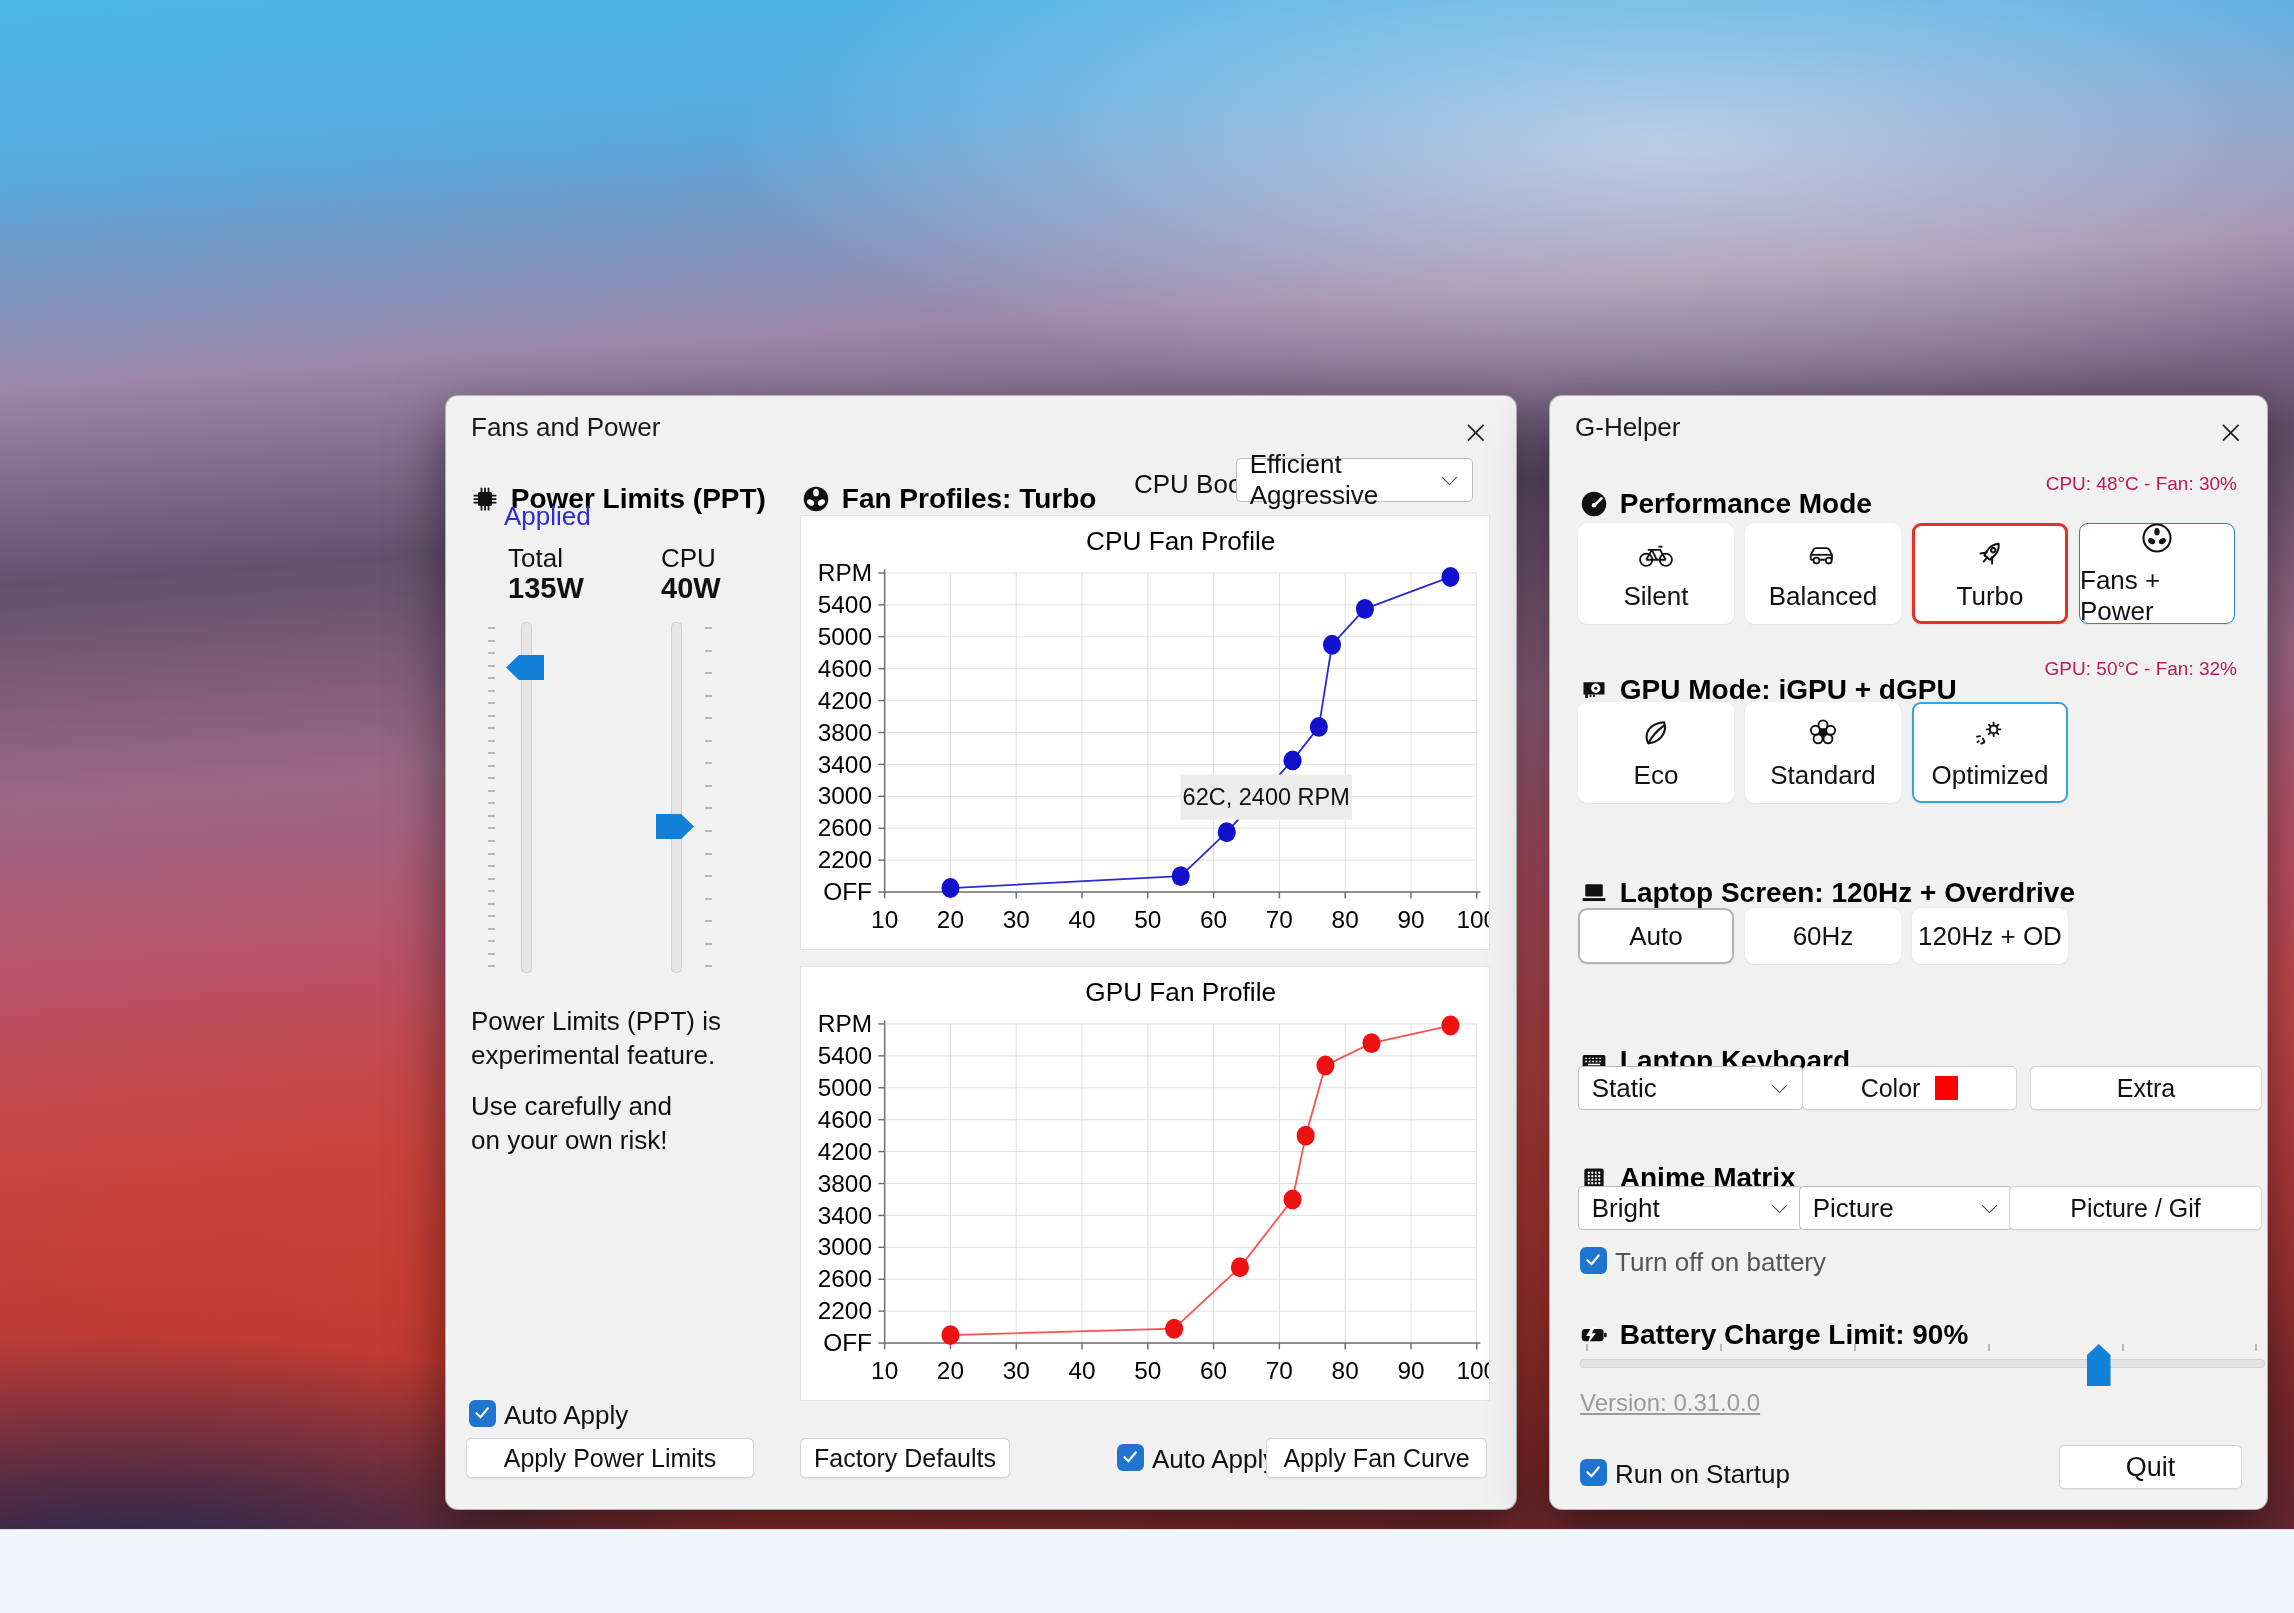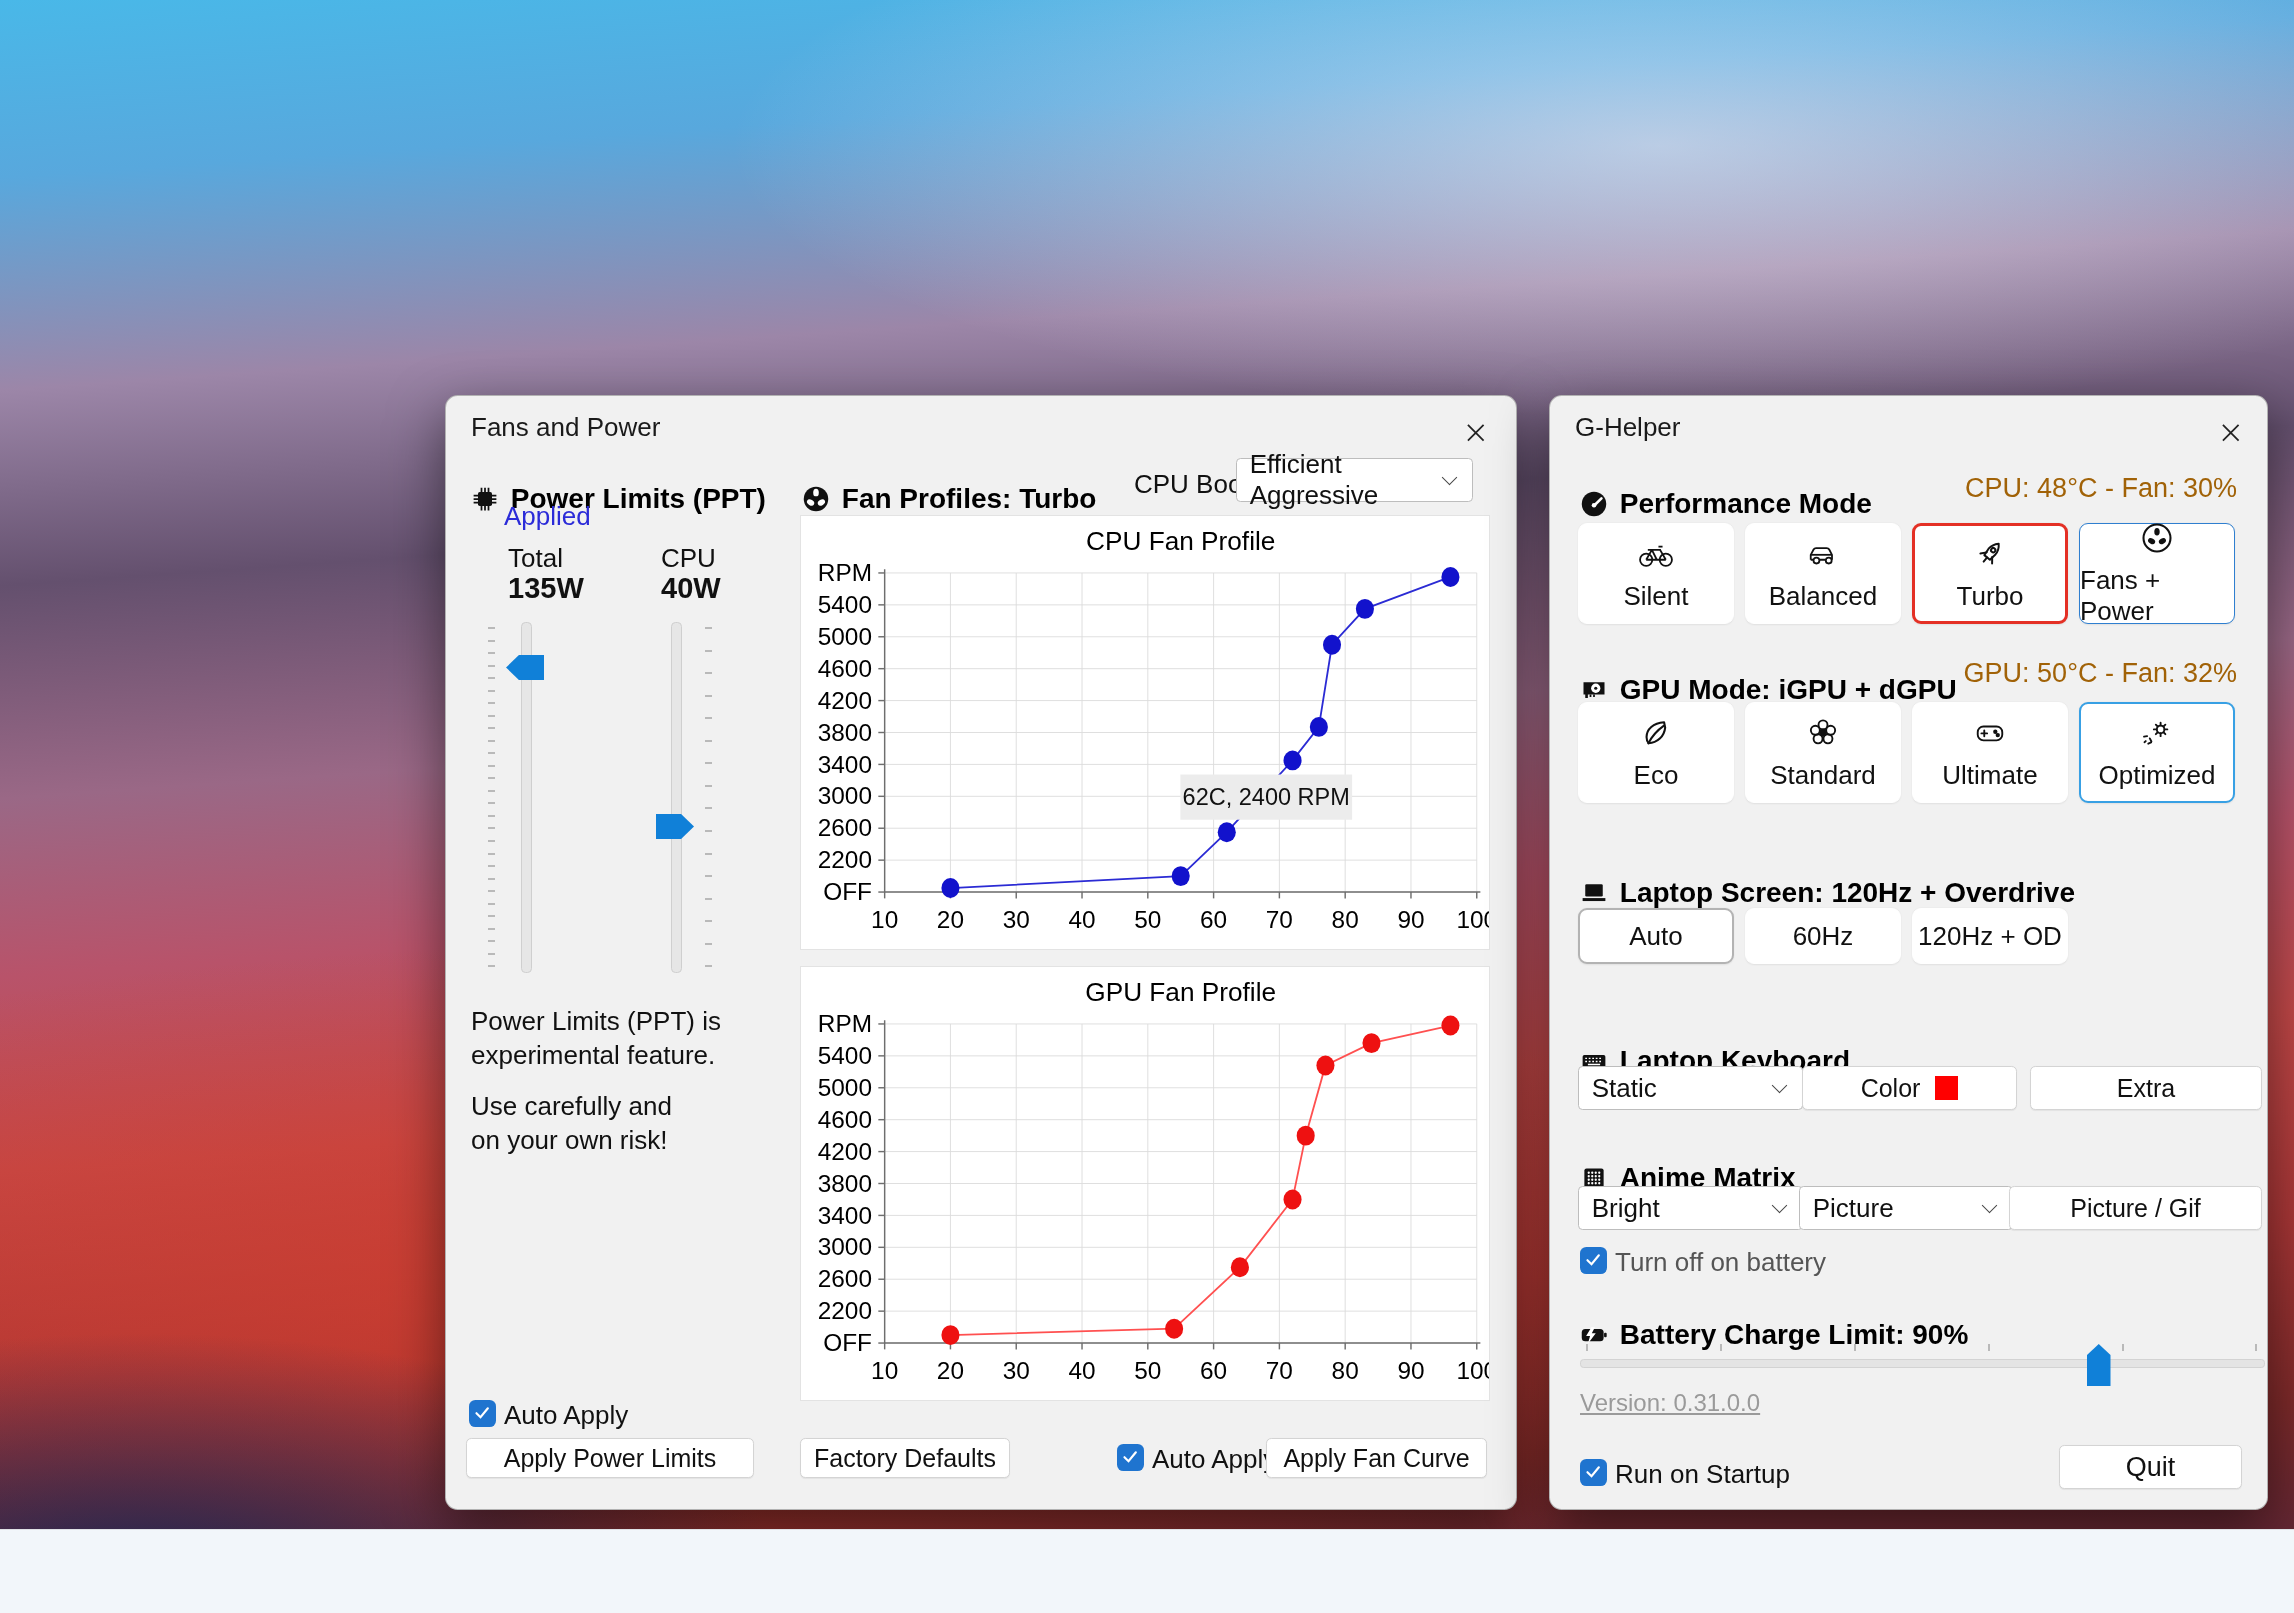--- a/index.html
+++ b/index.html
@@ -12,21 +12,21 @@
       linear-gradient(176deg,#49b8e8 0%,#58a8dd 10%,#9c86a8 22%,#64506e 33%,#9a6886 45%,#b8536a 55%,#c24848 66%,#a83636 78%,#7e2a2a 88%,#53253a 100%); padding-left: 11px;}
   .win{position:absolute;background:#f1f1f1;border-radius:12.7px;border:0.9px solid rgba(60,60,60,.35);
     box-shadow:0 20px 54px rgba(0,0,0,.5);}
   .win-title{position:absolute;left:25px;top:16.3px;font-size:26px;color:#1a1a1a;}
   .close-btn{position:absolute;width:40px;height:40px;display:flex;align-items:center;justify-content:center;cursor:pointer;}
   .close-btn svg{width:23.5px;height:23.5px;}
   .hline{position:absolute;display:flex;align-items:center;gap:11.8px;margin-top:18px;}
   .hicon{width:28px;height:28px;flex:0 0 auto;}
   .hicon svg{width:100%;height:100%;display:block;}
   .h-bold{font-size:28px;font-weight:bold;color:#000;white-space:nowrap;}
-  .status-txt{position:absolute;font-size:27px;color:#a16207;text-align:right;white-space:nowrap;}
+  .status-txt{position:absolute;font-size:19px;color:#be185d;text-align:right;white-space:nowrap;}
   .blue-link{color:#2b2bd8;font-size:26px;}
   .small-lab{font-size:26px;color:#111;}
   .big-val{font-size:29px;font-weight:bold;}
   .warn{position:absolute;font-size:26px;line-height:34px;color:#111;}
   .btn{position:absolute;background:#fff;border:0.9px solid #d4d4d4;border-radius:5.4px;
     display:flex;align-items:center;justify-content:center;font-size:25px;color:#111;
     box-shadow:0 0.9px 0.9px rgba(0,0,0,.06);cursor:pointer;white-space:nowrap;}
   .chk{position:absolute;width:27px;height:27px;background:#1f74cf;border-radius:6.3px;
     display:flex;align-items:center;justify-content:center;cursor:pointer;}
   .chk svg{width:16.3px;height:16.3px;}
@@ -439,29 +439,20 @@
           <span class="micon"><svg viewBox="0 0 40 40" fill="none" stroke="#111" stroke-width="2.1">
               <circle cx="20" cy="11" r="5"></circle>
               <circle cx="11.5" cy="17" r="5"></circle>
               <circle cx="28.5" cy="17" r="5"></circle>
               <circle cx="14.5" cy="26.5" r="5"></circle>
               <circle cx="25.5" cy="26.5" r="5"></circle>
               <circle cx="20" cy="19.5" r="3.4" fill="#111"></circle>
             </svg></span>
           <span>Standard</span>
         </div>
-        <div class="mode-btn" style="height: 101px;">
-          <span class="micon"><svg viewBox="0 0 44 34" fill="none" stroke="#111" stroke-width="2.3">
-              <rect x="7" y="9" width="30" height="17" rx="7"></rect>
-              <path d="M15 14v7M11.5 17.5h7" stroke-linecap="round"></path>
-              <circle cx="28.5" cy="15.5" r="1.5" fill="#111"></circle>
-              <circle cx="31.5" cy="19.5" r="1.5" fill="#111"></circle>
-            </svg></span>
-          <span>Ultimate</span>
-        </div>
         <div class="mode-btn sel-blue" style="height: 101px;">
           <span class="micon"><svg viewBox="0 0 40 40" fill="none" stroke="#111" stroke-width="2.1" stroke-linecap="round">
               <circle cx="24" cy="16" r="4.2"></circle>
               <path d="M24 8.5v3M24 20.5v3M16.5 16h3M28.5 16h3M18.7 10.7l2.1 2.1M27.2 19.2l2.1 2.1M29.3 10.7l-2.1 2.1M20.8 19.2l-2.1 2.1"></path>
               <path d="M12 26l1.8 3.4M9 23.5l-3.4.6M13.5 30.5l-3.2 1.4M7.5 29l-1.4 1.2"></path>
             </svg></span>
           <span>Optimized</span>
         </div>
       </div>
 

